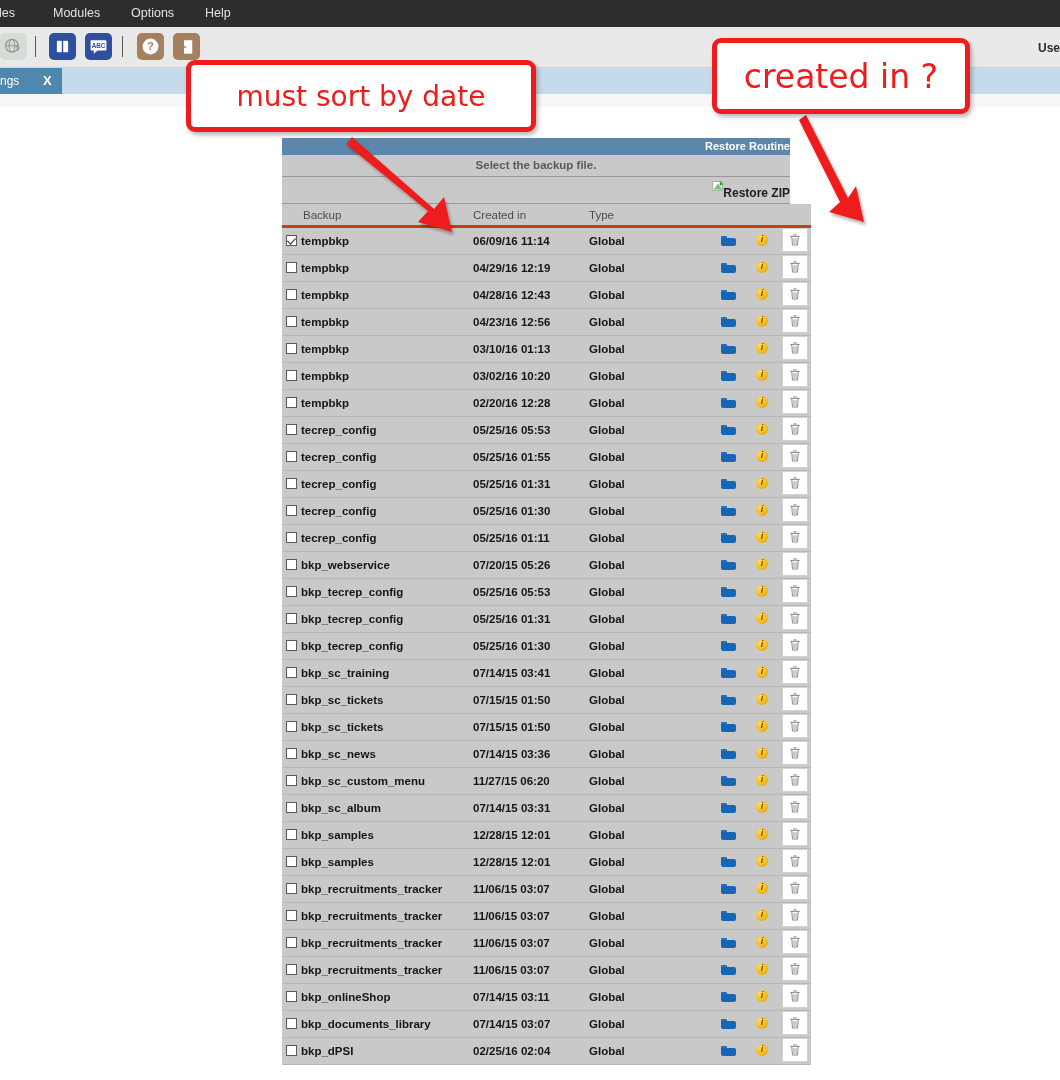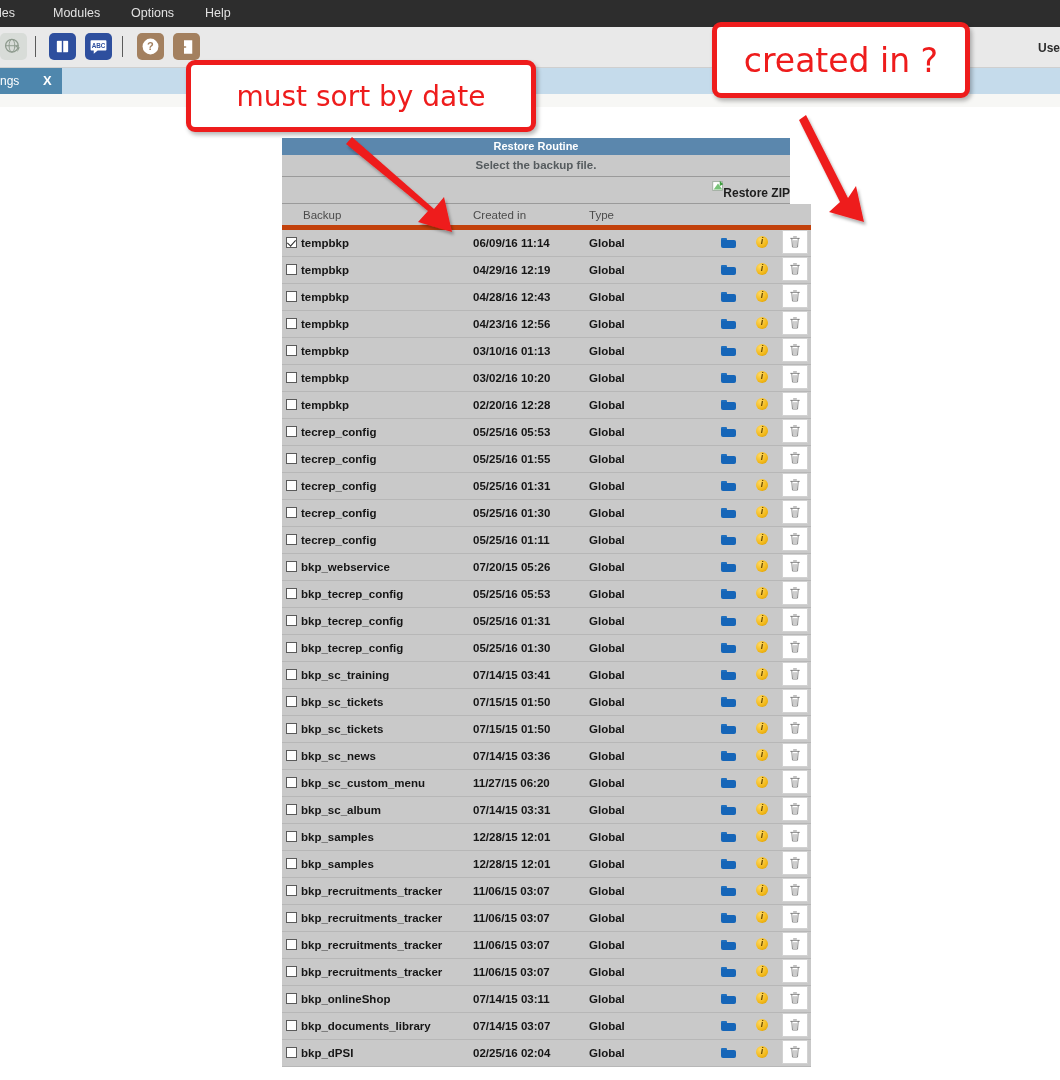--- a/index.html
+++ b/index.html
@@ -119,21 +119,21 @@
   
   #panel {
     position: absolute;
     left: 282px; top: 138px;
     width: 508px;
     background: #c9c9c9;
   }
   #panel-title {
     height: 17px;
     line-height: 17px;
-    text-align: center;
+    text-align: right;
     background: #5b87ad;
     color: #ffffff;
     font-size: 11px;
     font-weight: bold;
   }
   #panel-sub {
     height: 21px;
     line-height: 21px;
     text-align: center;
     color: #555b5e;
@@ -170,21 +170,21 @@
     table-layout: fixed;
   }
   #backup-table th {
     font-size: 11.5px;
     font-weight: normal;
     color: #4b4b4b;
     text-align: left;
     height: 21px;
     padding: 0;
     background: #c9c9c9;
-    border-bottom: 5px solid #c2410c;
+    border-bottom: 3px solid #c2410c;
   }
   #backup-table td {
     font-size: 11.5px;
     font-weight: bold;
     color: #151515;
     height: 25.4px;
     padding: 0;
     background: #c9c9c9;
     border-bottom: 1px solid #b7b7b7;
     vertical-align: middle;
@@ -294,21 +294,21 @@
     justify-content: center;
     box-shadow: 2px 3px 4px rgba(0,0,0,.28);
     box-sizing: border-box;
   }
   #callout-sort {
     left: 186px; top: 60px;
     width: 350px; height: 72px;
     font-size: 28px;
   }
   #callout-created {
-    left: 712px; top: 22px;
+    left: 712px; top: 38px;
     width: 258px; height: 76px;
     font-size: 33px;
   }
   #arrows {
     position: absolute;
     left: 0; top: 0;
     width: 1060px; height: 1080px;
     pointer-events: none;
   }
 </style>

